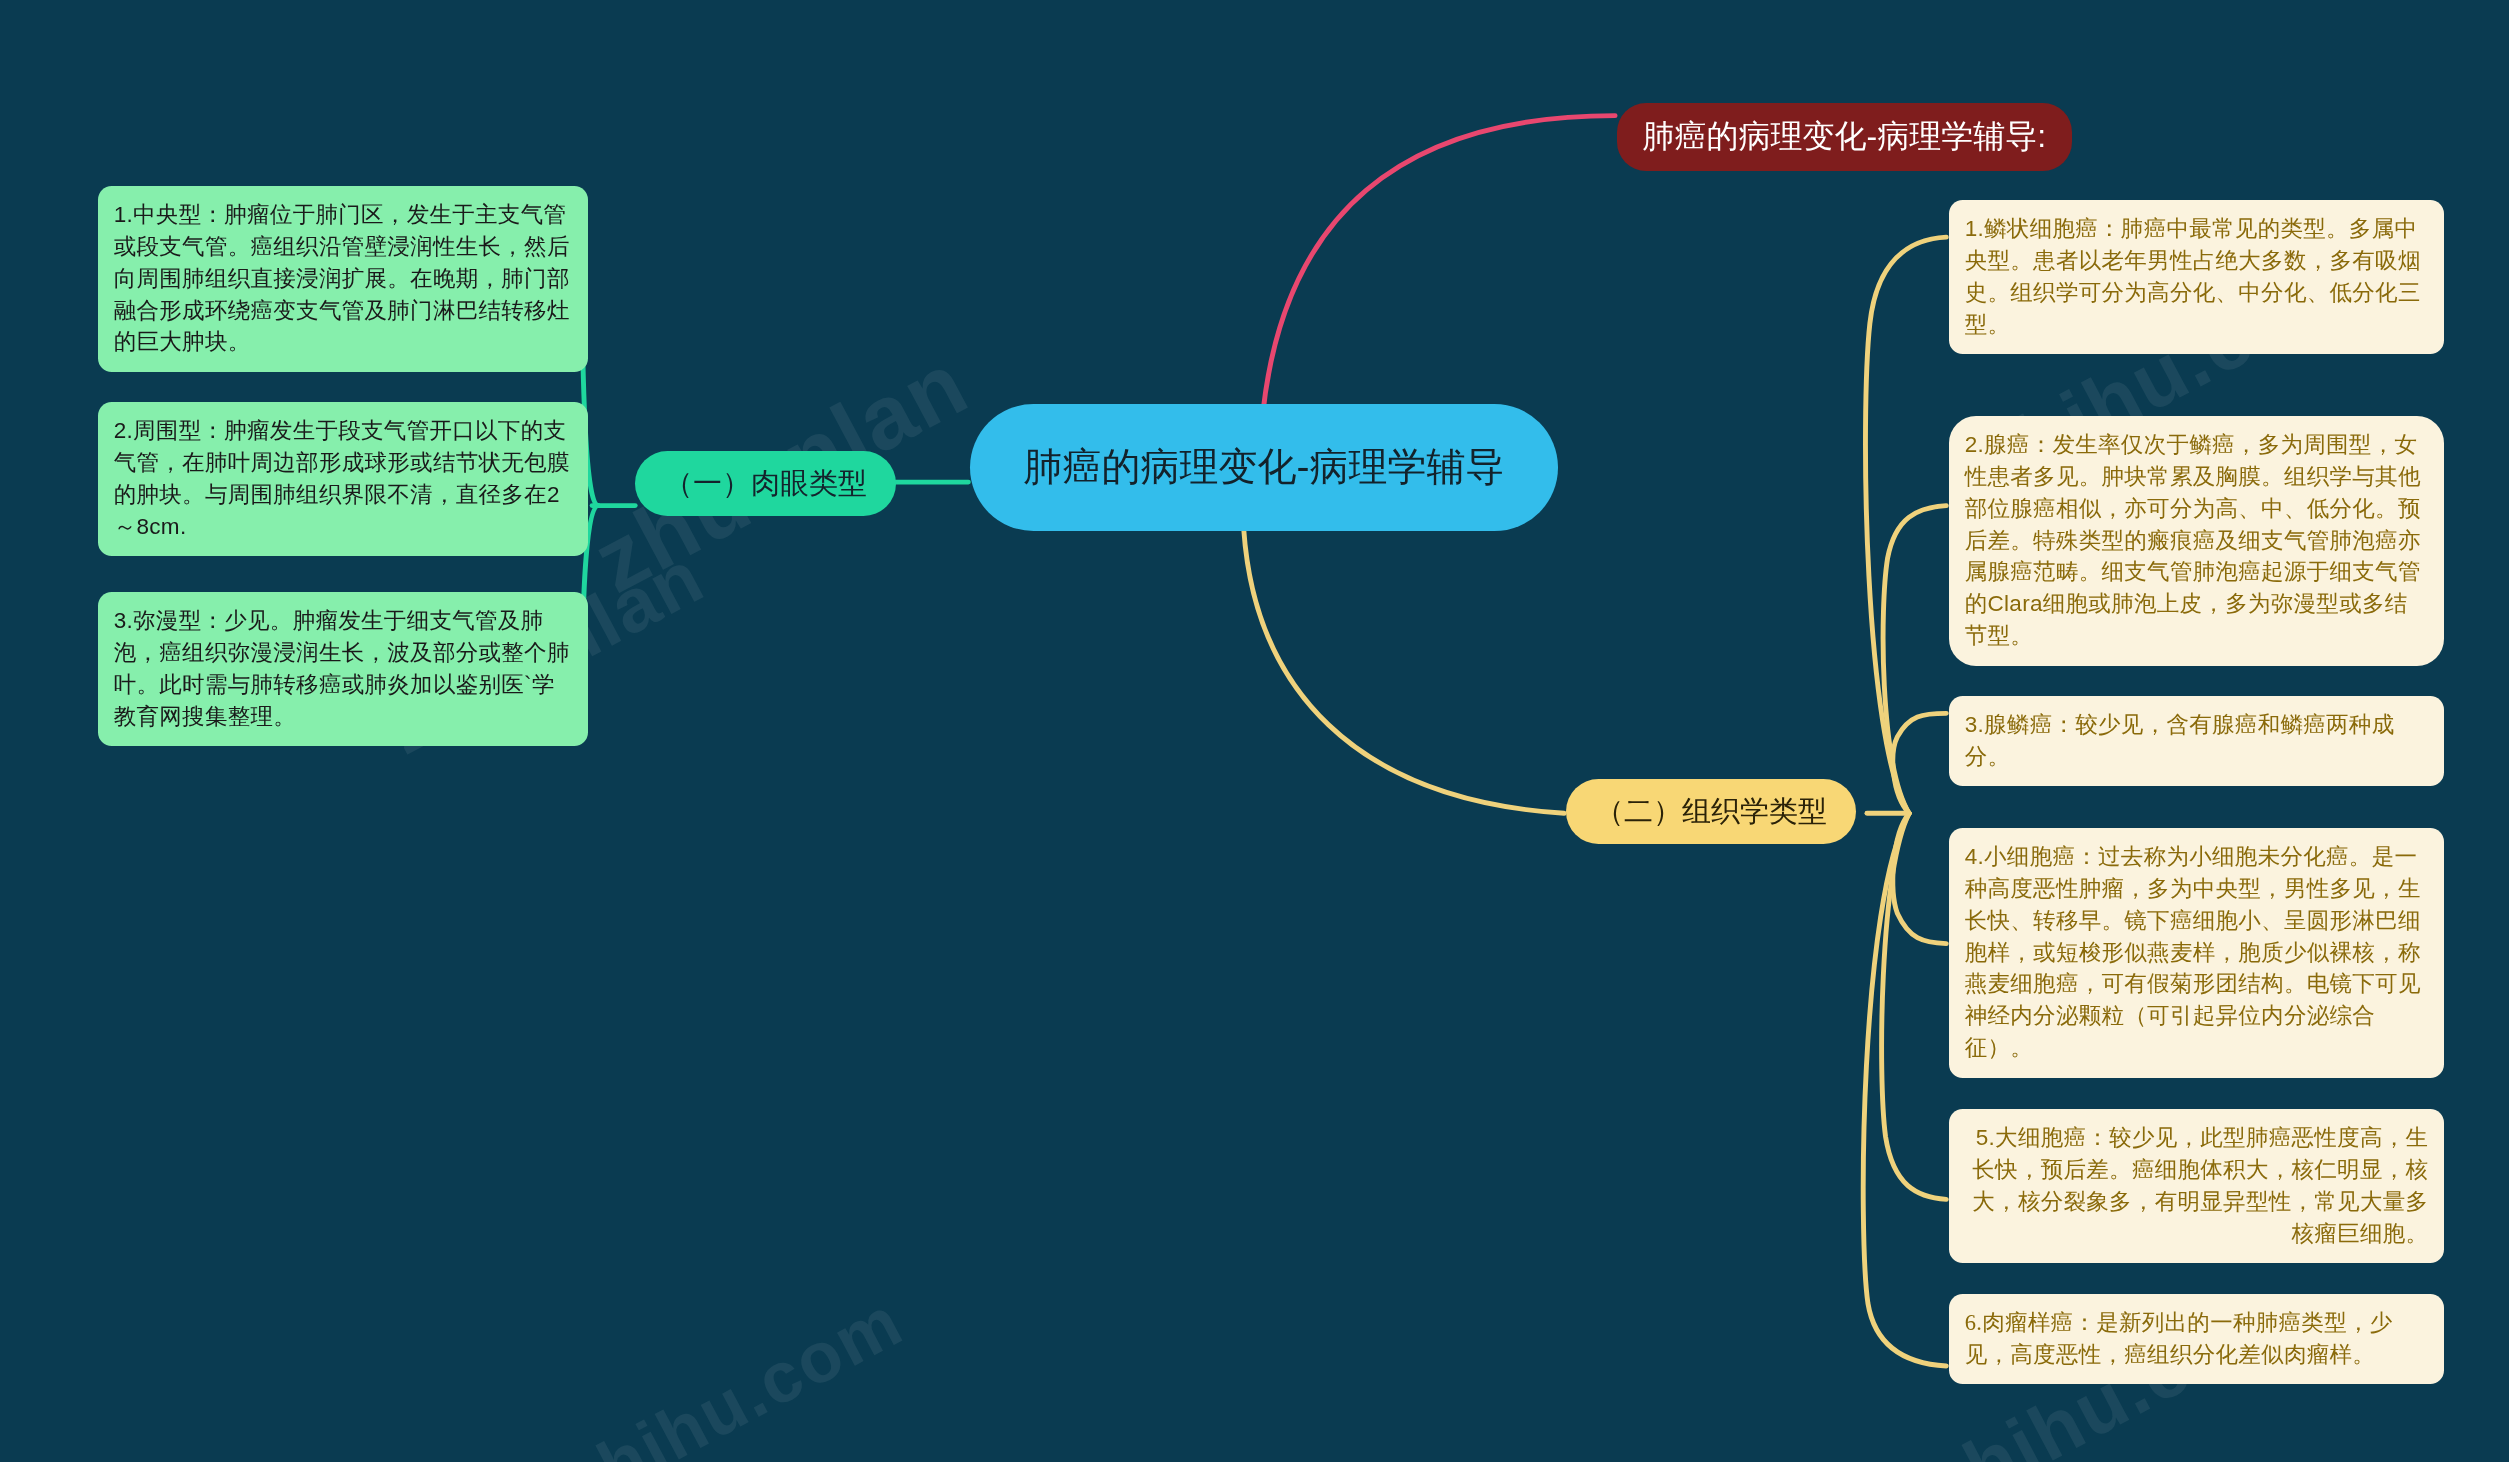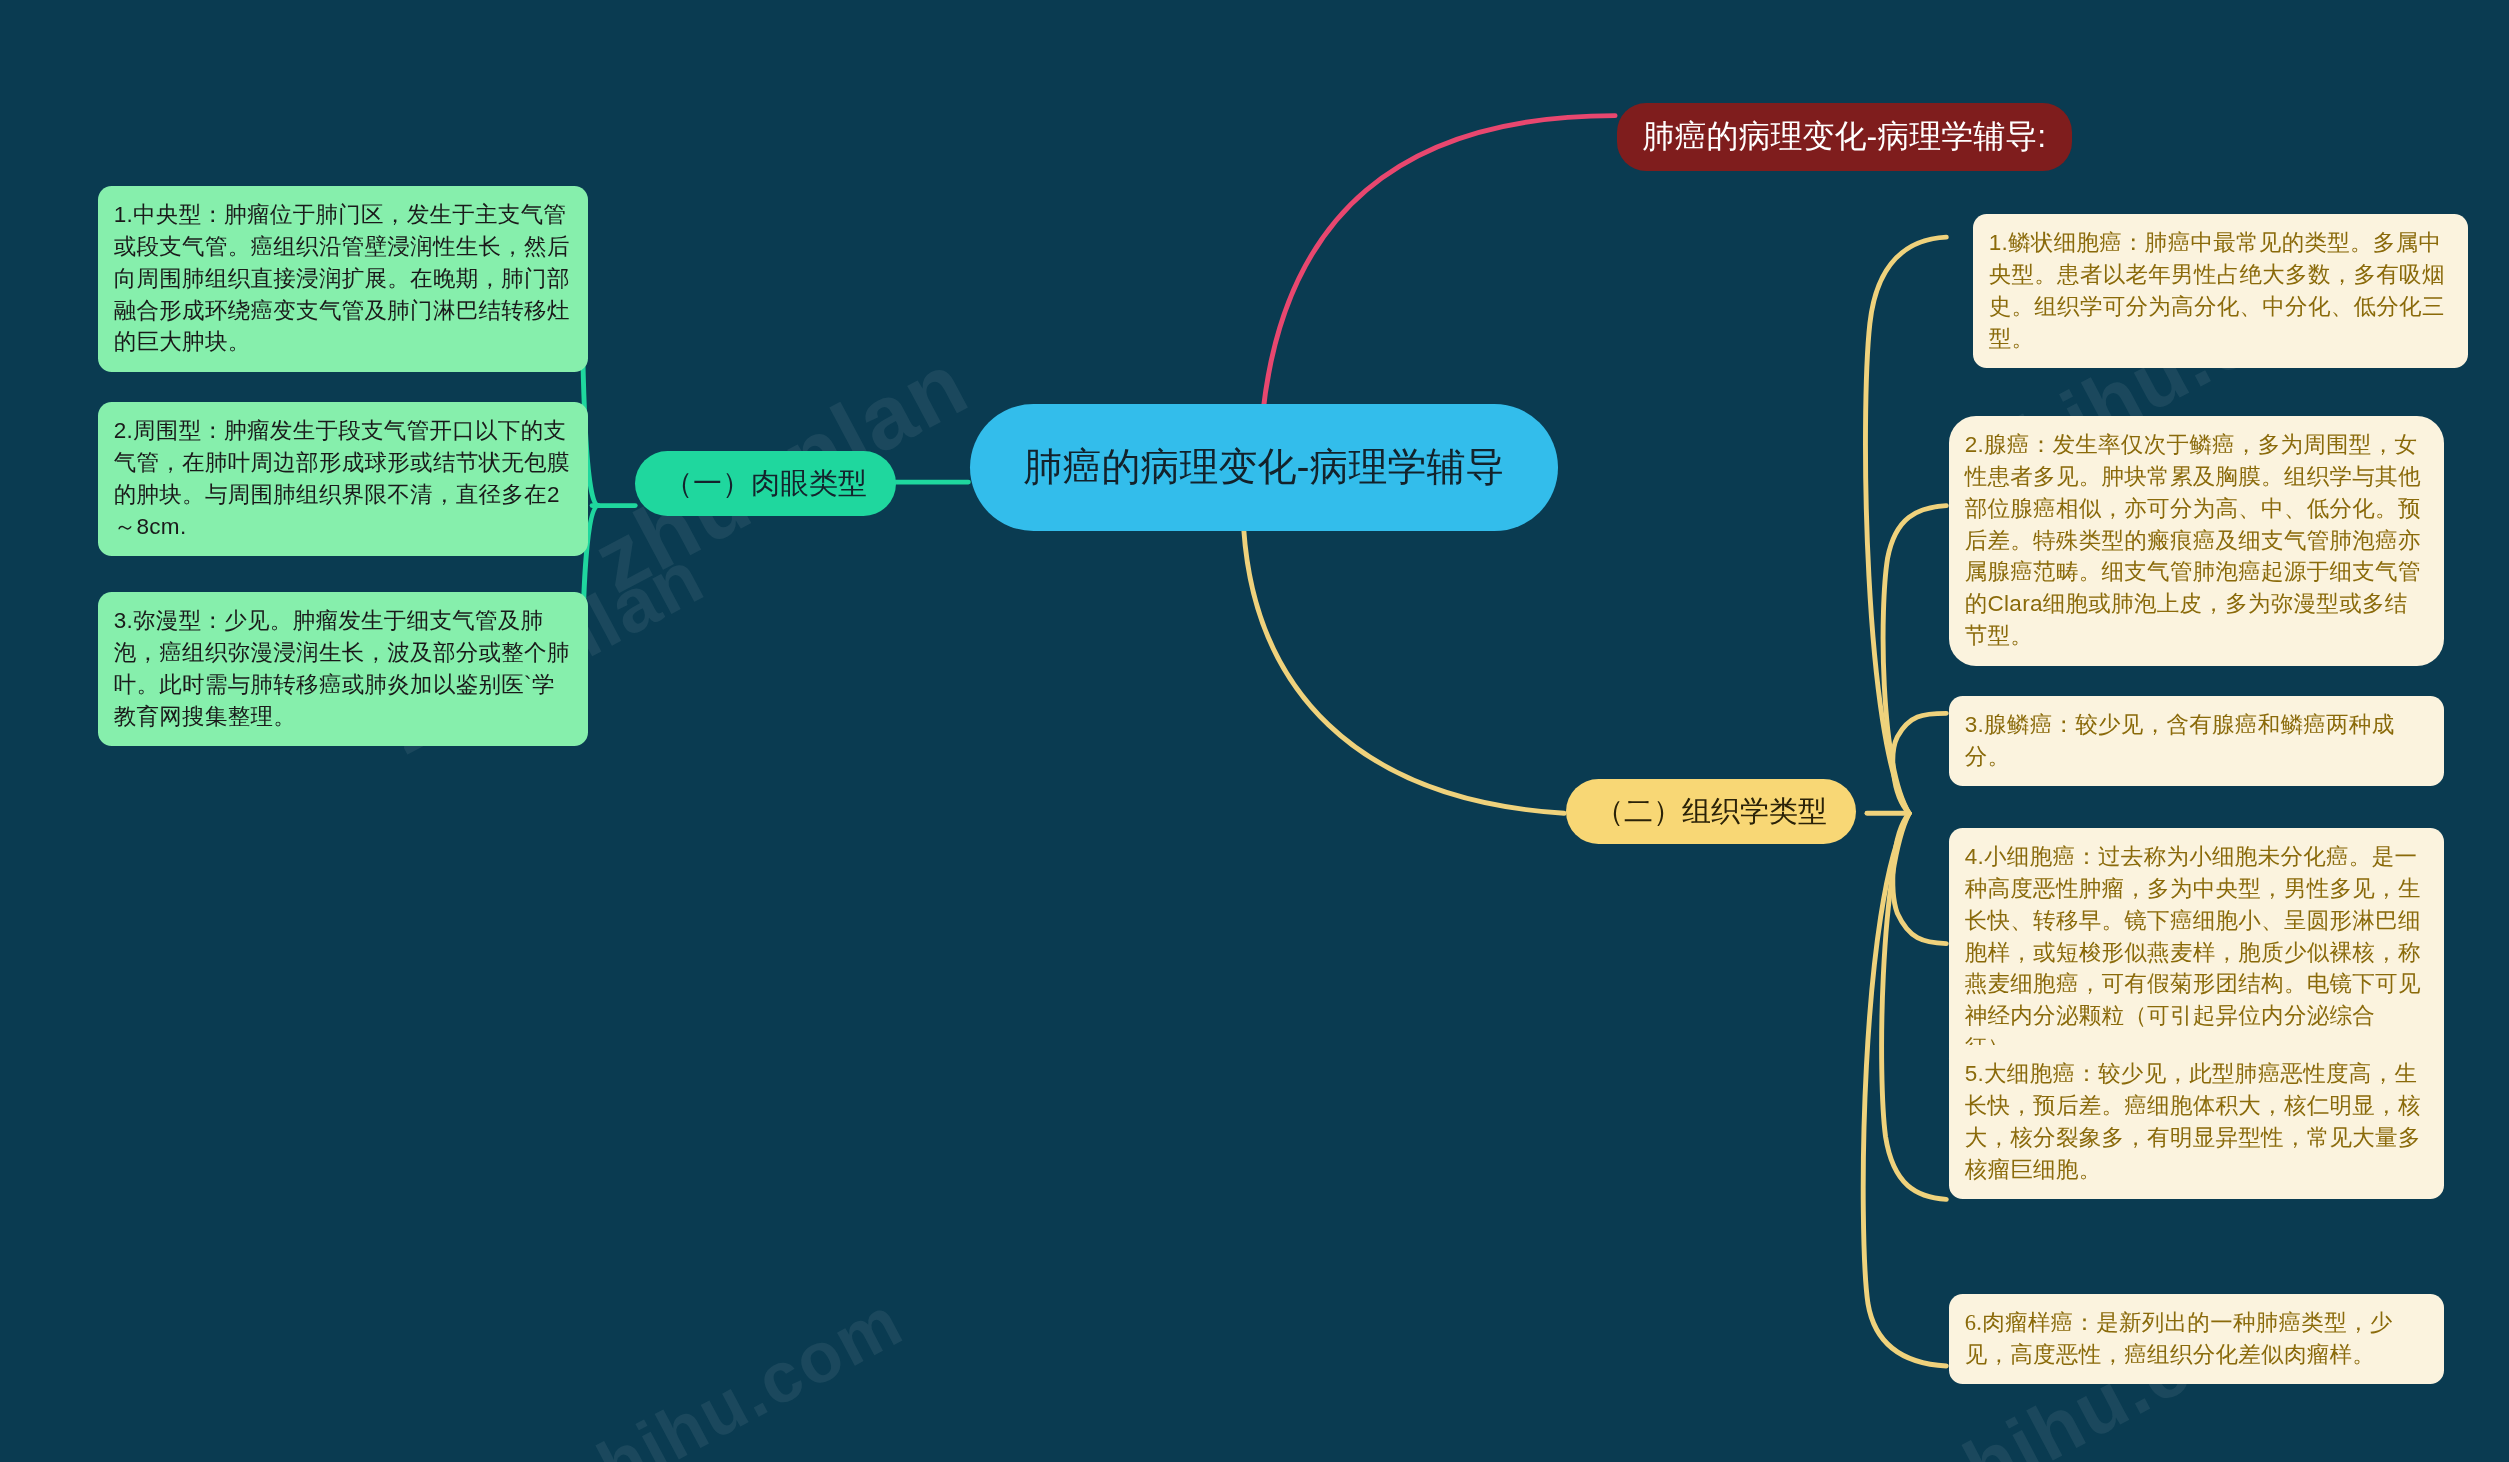--- a/index.html
+++ b/index.html
@@ -114,25 +114,25 @@
     background: #fbf3de;
     color: #8a6a0a;
     width: 495px;
     left: 1949px;
   }
 
   .lg1 { top: 186px; }
   .lg2 { top: 402px; }
   .lg3 { top: 592px; }
 
-  .ly1 { top: 214px; margin-left: 24px; }
+  .ly1 { top: 200px; }
   .ly2 { top: 416px; border-radius: 27px; }
   .ly3 { top: 696px; }
   .ly4 { top: 828px; }
-  .ly5 { top: 1045px; }
+  .ly5 { top: 1109px; text-align: right; }
   .ly6 { top: 1294px; font-family: Liberation Serif, serif; }
 </style>
 </head>
 <body>
 
 <div id="stage">
 
   <div class="wm wm-a">zhuanlan</div>
   <div class="wm wm-b">zhihu.com</div>
   <div class="wm wm-c">zhuanlan</div>

